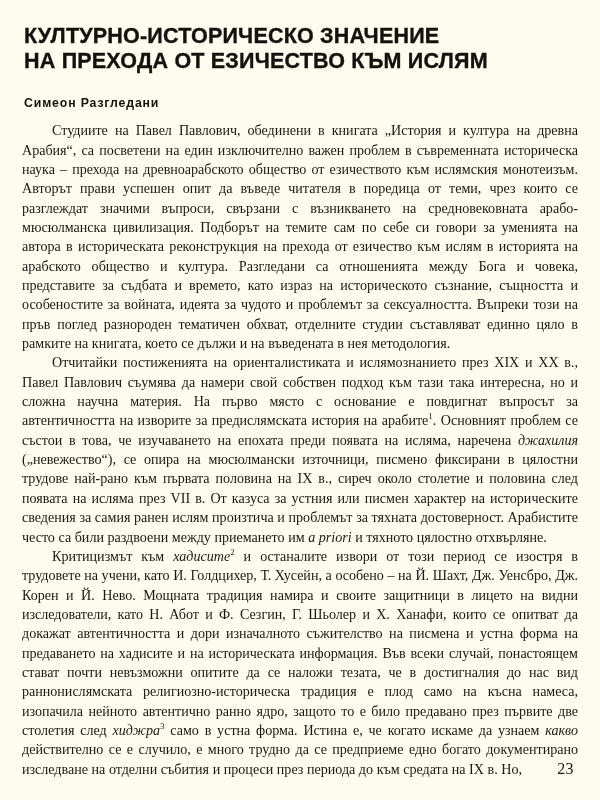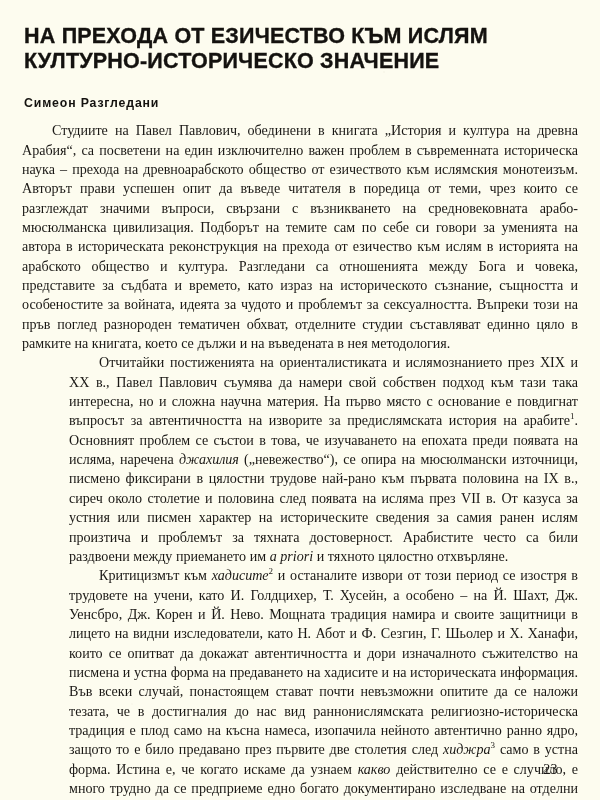--- a/index.html
+++ b/index.html
@@ -68,50 +68,49 @@
     text-indent: 30px;
     font-size: 14.1px;
     line-height: 19.35px;
     letter-spacing: -0.02px;
     word-spacing: 0.1px;
     color: #1a1815;
   }
 
   .body-copy p + p {
     margin-top: 0;
-    margin-left: 47px;
   }
 
   .body-copy i {
     font-style: italic;
   }
 
   .body-copy sup {
     font-size: 9px;
     line-height: 0;
     vertical-align: super;
   }
 
   .folio {
     position: absolute;
-    right: 42px;
+    right: 26px;
     bottom: 22px;
-    font-size: 14px;
+    font-size: 16px;
     letter-spacing: 0.4px;
     color: #1a1815;
   }
 </style>
 </head>
 <body>
 
 <div class="page">
 
   <h1 class="page-title">
+    <span class="tl">КУЛТУРНО-ИСТОРИЧЕСКО ЗНАЧЕНИЕ</span>
     <span class="tl">НА ПРЕХОДА ОТ ЕЗИЧЕСТВО КЪМ ИСЛЯМ</span>
-    <span class="tl">КУЛТУРНО-ИСТОРИЧЕСКО ЗНАЧЕНИЕ</span>
   </h1>
 
   <div class="byline">Симеон Разгледани</div>
 
   <div class="body-copy">
 
     <p>
       <span>Студиите на Павел Павлович, обединени в книгата „История и култура на древна Арабия“, са посветени на един изключително важен проблем в съвременната историческа наука – прехода на древноарабското общество от езичеството към ислямския монотеизъм. Авторът прави успешен опит да въведе читателя в поредица от теми, чрез които се разглеждат значими въпроси, свързани с възникването на средновековната арабо-мюсюлманска цивилизация. Подборът на темите сам по себе си говори за уменията на автора в историческата реконструкция на прехода от езичество към ислям в историята на арабското общество и култура. Разгледани са отношенията между Бога и човека, представите за съдбата и времето, като израз на историческото съзнание, същността и особеностите за войната, идеята за чудото и проблемът за сексуалността. Въпреки този на пръв поглед разнороден тематичен обхват, отделните студии съставляват единно цяло в рамките на книгата, което се дължи и на въведената в нея методология.</span>
     </p>
 

